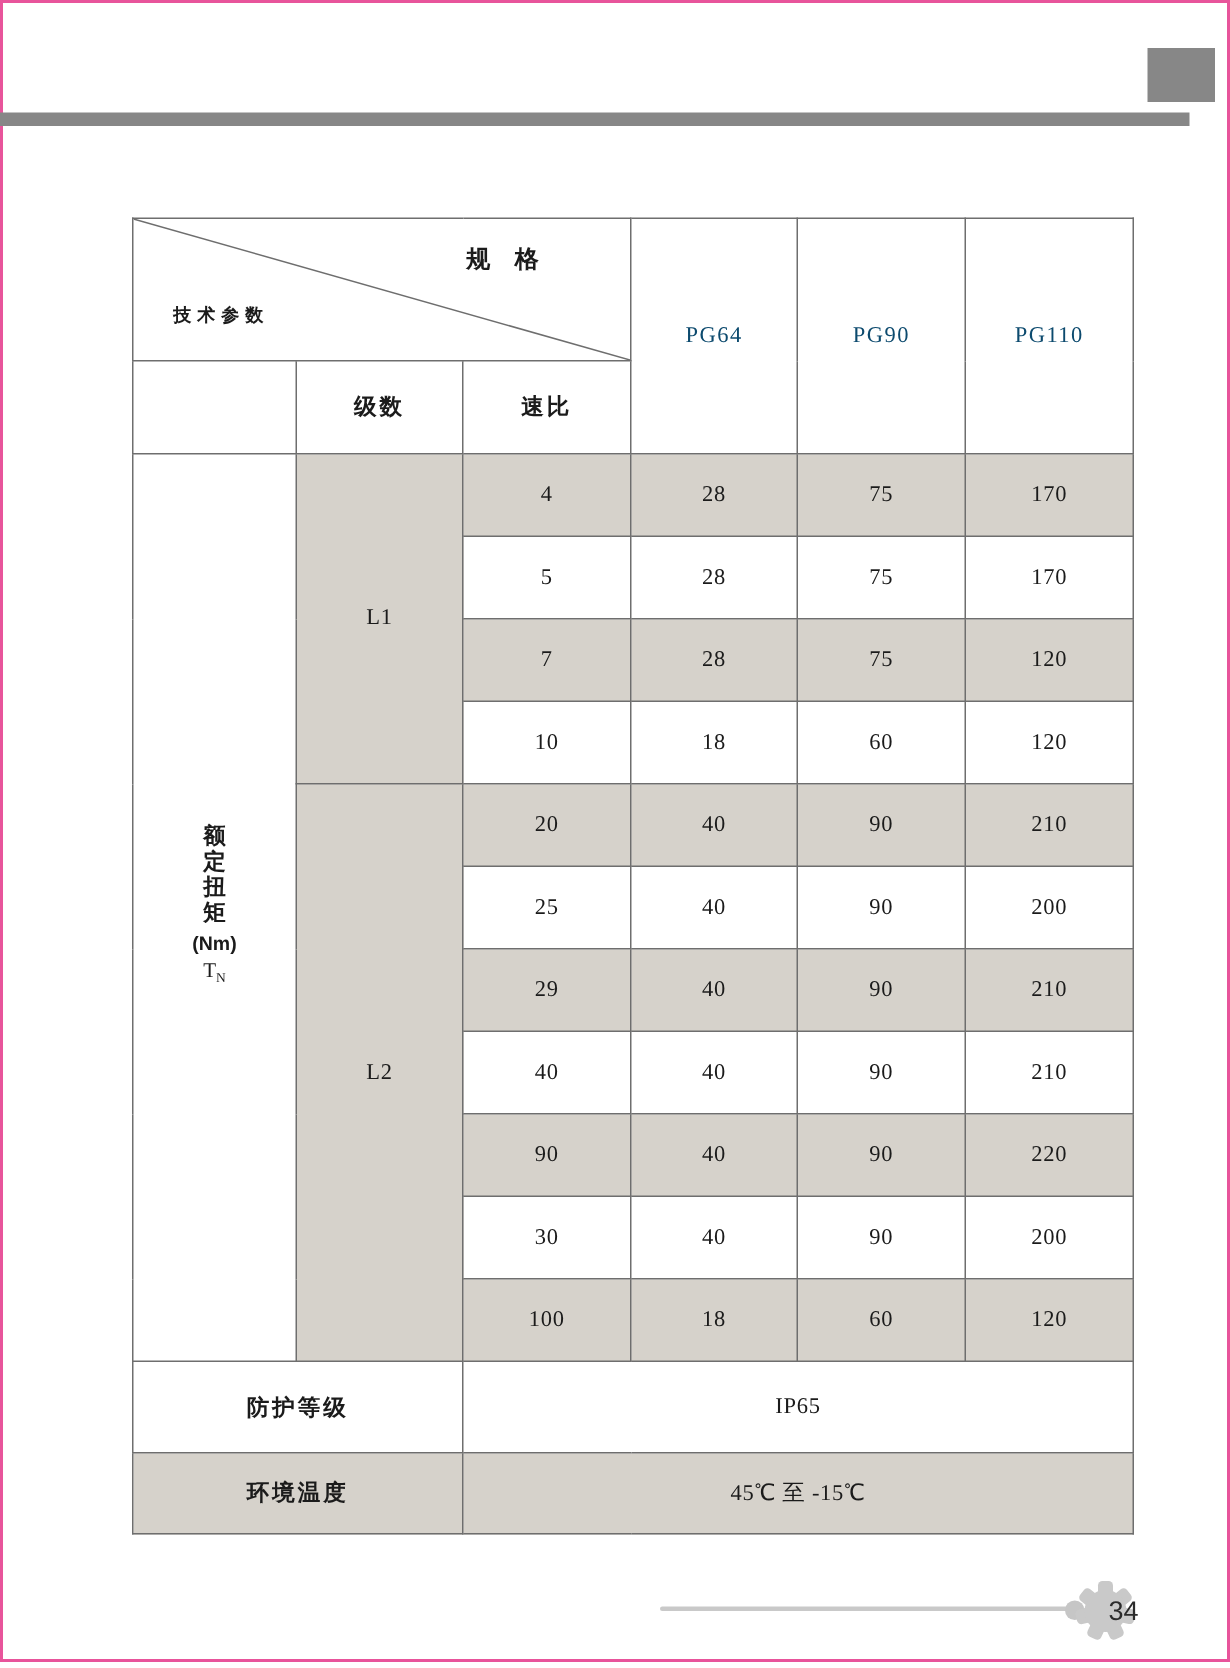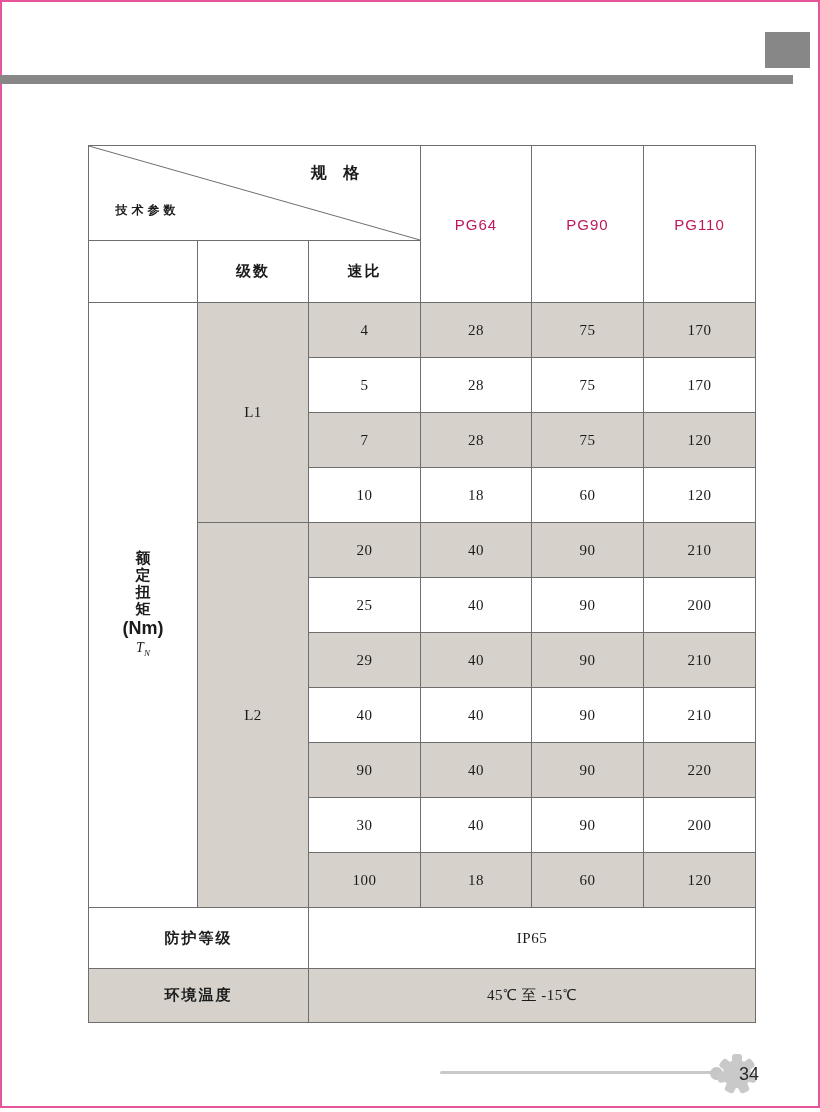--- a/index.html
+++ b/index.html
@@ -35,21 +35,21 @@
   }
   table.spec td {
     border:1px solid #6e6e6e;
     text-align:center; vertical-align:middle;
     padding:0;
     font-size:15px;
   }
   .shade { background:#d6d2cb; }
   .cjk  { font-weight:bold; font-size:15px; letter-spacing:2px; }
   .num  { font-family:"Liberation Serif", serif; font-size:15px; letter-spacing:0.5px; }
-  .pgname { font-size:16px; letter-spacing:1px; color:#be185d; }
+  .pgname { font-size:16px; letter-spacing:1px; color:#0c4a6e;font-family:Liberation Serif, serif; }
 
   
   td.diag { position:relative; height:94px; }
   td.diag svg.diagline { position:absolute; left:0; top:0; width:100%; height:100%; }
   .diag-top-right {
     position:absolute; left:67%; top:18%;
     font-weight:bold; font-size:16px; letter-spacing:6px; white-space:nowrap;
   }
   .diag-bottom-left {
     position:absolute; left:8%; top:60%;
@@ -58,22 +58,22 @@
 
   tr.h2row td { height:61px; }
   tr.datarow td { height:54px; }
   tr.protrow td { height:60px; }
   tr.temprow td { height:53px;margin-top:32px; }
 
   
   td.torque { background:#ffffff; }
   .torque-stack { display:flex; flex-direction:column; align-items:center; line-height:17px; }
   .torque-stack .tchar { font-weight:bold; font-size:15px; }
-  .torque-unit { font-weight:bold; font-size:18px; margin-top:3px; letter-spacing:0; }
-  .torque-sym  { font-family:"Liberation Serif", serif; font-style:italic; font-size:14px; margin-top:2px; }
+  .torque-unit { font-weight:bold; font-size:13px; margin-top:3px; letter-spacing:0; }
+  .torque-sym  { font-family:"Liberation Serif", serif; font-size:14px; margin-top:2px; }
   .torque-sym sub { font-size:9px; }
 
   
   .footer-rule {
     position:absolute; left:440px; top:1071px;
     width:276px; height:3px; border-radius:2px;
     background:#c9c9c9;
   }
   .footer-dot {
     position:absolute; left:710px; top:1067px;

